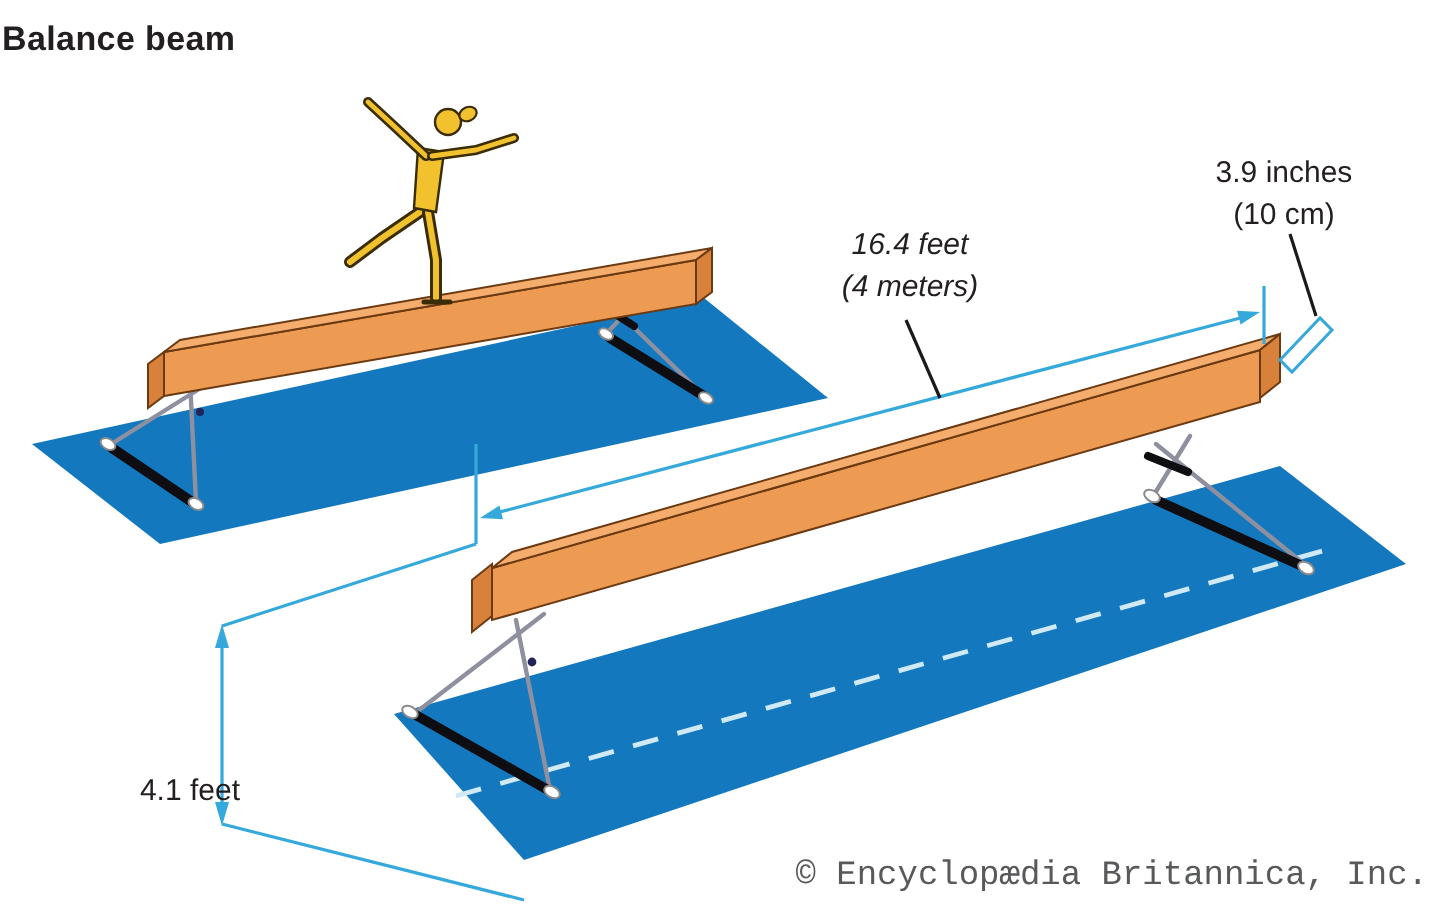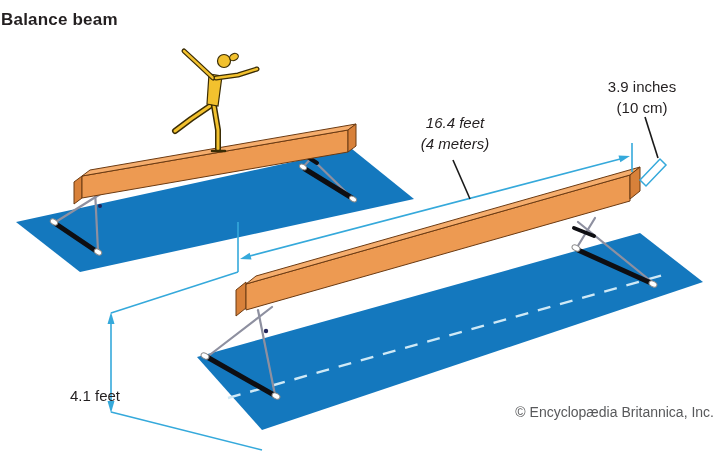--- a/index.html
+++ b/index.html
@@ -14,21 +14,21 @@
   }
   .dim-label{
     position:absolute;text-align:center;color:var(--text);
     font-size:15px;line-height:21px;white-space:nowrap;
   }
   .dim-label span{display:block;}
   #label-length{left:395px;top:112px;width:120px;font-style:italic;}
   #label-width{left:582px;top:76px;width:120px;}
   #label-height{left:15px;top:344px;width:160px;margin-top:41px;}
   .credit{
-    position:absolute;right:6px;top:404px;font-size:14px;color:var(--credit);
+    position:absolute;right:6px;top:429px;font-size:17px;color:var(--credit);font-family:Liberation Mono, monospace;
   }
   
   .mat{fill:var(--mat);stroke:none;}
   .beam-front{fill:var(--beam_front);stroke:var(--beam_outline);stroke-width:1;}
   .beam-top{fill:var(--beam_top);stroke:var(--beam_outline);stroke-width:1;}
   .beam-end{fill:var(--beam_end);stroke:var(--beam_outline);stroke-width:1;}
   .strut{stroke:var(--legs);stroke-width:2.2;fill:none;stroke-linecap:round;}
   .basebar{stroke:var(--base_bar);stroke-width:5;fill:none;stroke-linecap:round;}
   .wedge{stroke:var(--base_bar);stroke-width:4;fill:none;stroke-linecap:round;}
   .foot{fill:#fff;stroke:#8a8a8a;stroke-width:1;}

